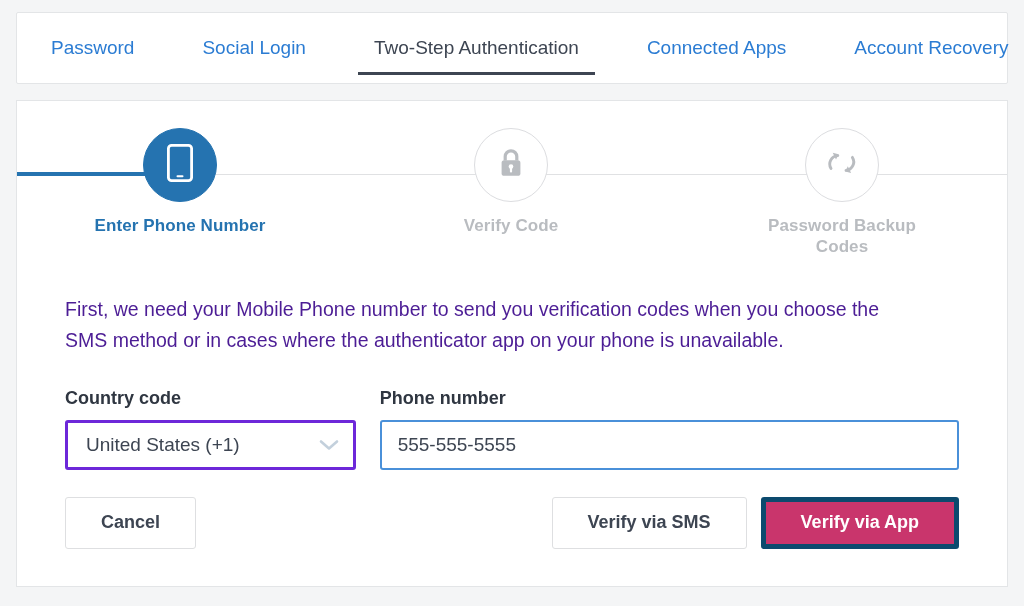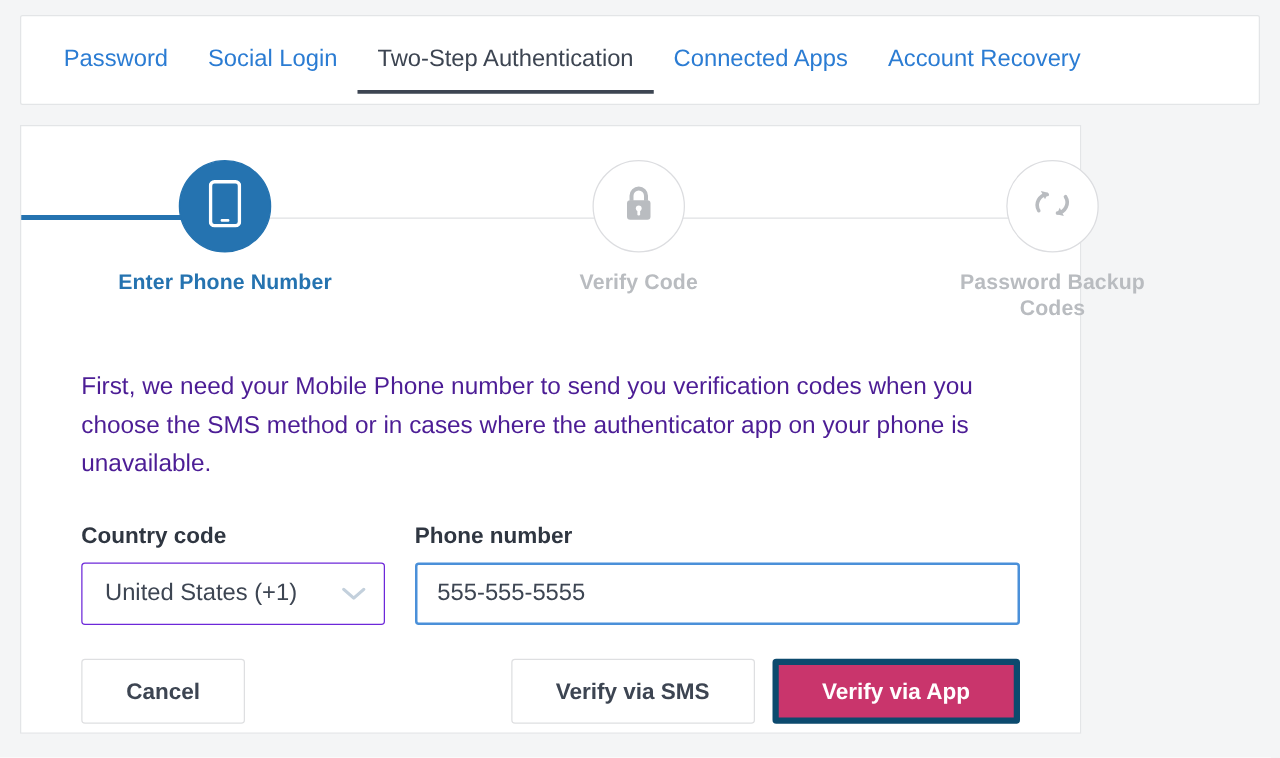--- a/index.html
+++ b/index.html
@@ -24,20 +24,21 @@
     height: 72px;
     background: #ffffff;
     border: 1px solid #e3e5e7;
     border-radius: 2px;
   }
   .tabs-row {
     display: flex;
     align-items: flex-end;
     height: 100%;
     padding-left: 18px;
+    gap: 36px;
   }
   .tab {
     position: relative;
     height: 100%;
     display: flex;
     align-items: center;
     padding: 0 16px;
     font-size: 19px;
     color: #2b7cd3;
     white-space: nowrap;
@@ -55,21 +56,21 @@
     bottom: 8px;
     height: 3px;
     background: #3d4552;
   }
 
   
   .main-card {
     position: absolute;
     left: 16px;
     top: 100px;
-    width: 849px;
+    width: 992px;
     height: 487px;
     background: #ffffff;
     border: 1px solid #e3e5e7;
     border-radius: 0;
   }
 
   
   .stepper {
     position: relative;
     height: 165px;
@@ -160,21 +161,21 @@
     display: block;
     font-size: 18px;
     font-weight: bold;
     color: #2f3641;
     margin-bottom: 11px;
   }
 
   .select-box {
     position: relative;
     height: 50px;
-    border: 1px solid #6d28d9;
+    border: 3px solid #6d28d9;
     border-radius: 3px;
     background: #ffffff;
     display: flex;
     align-items: center;
     padding: 0 42px 0 18px;
     font-size: 19px;
     color: #3d4552;
     cursor: pointer;
   }
   .select-chevron {

